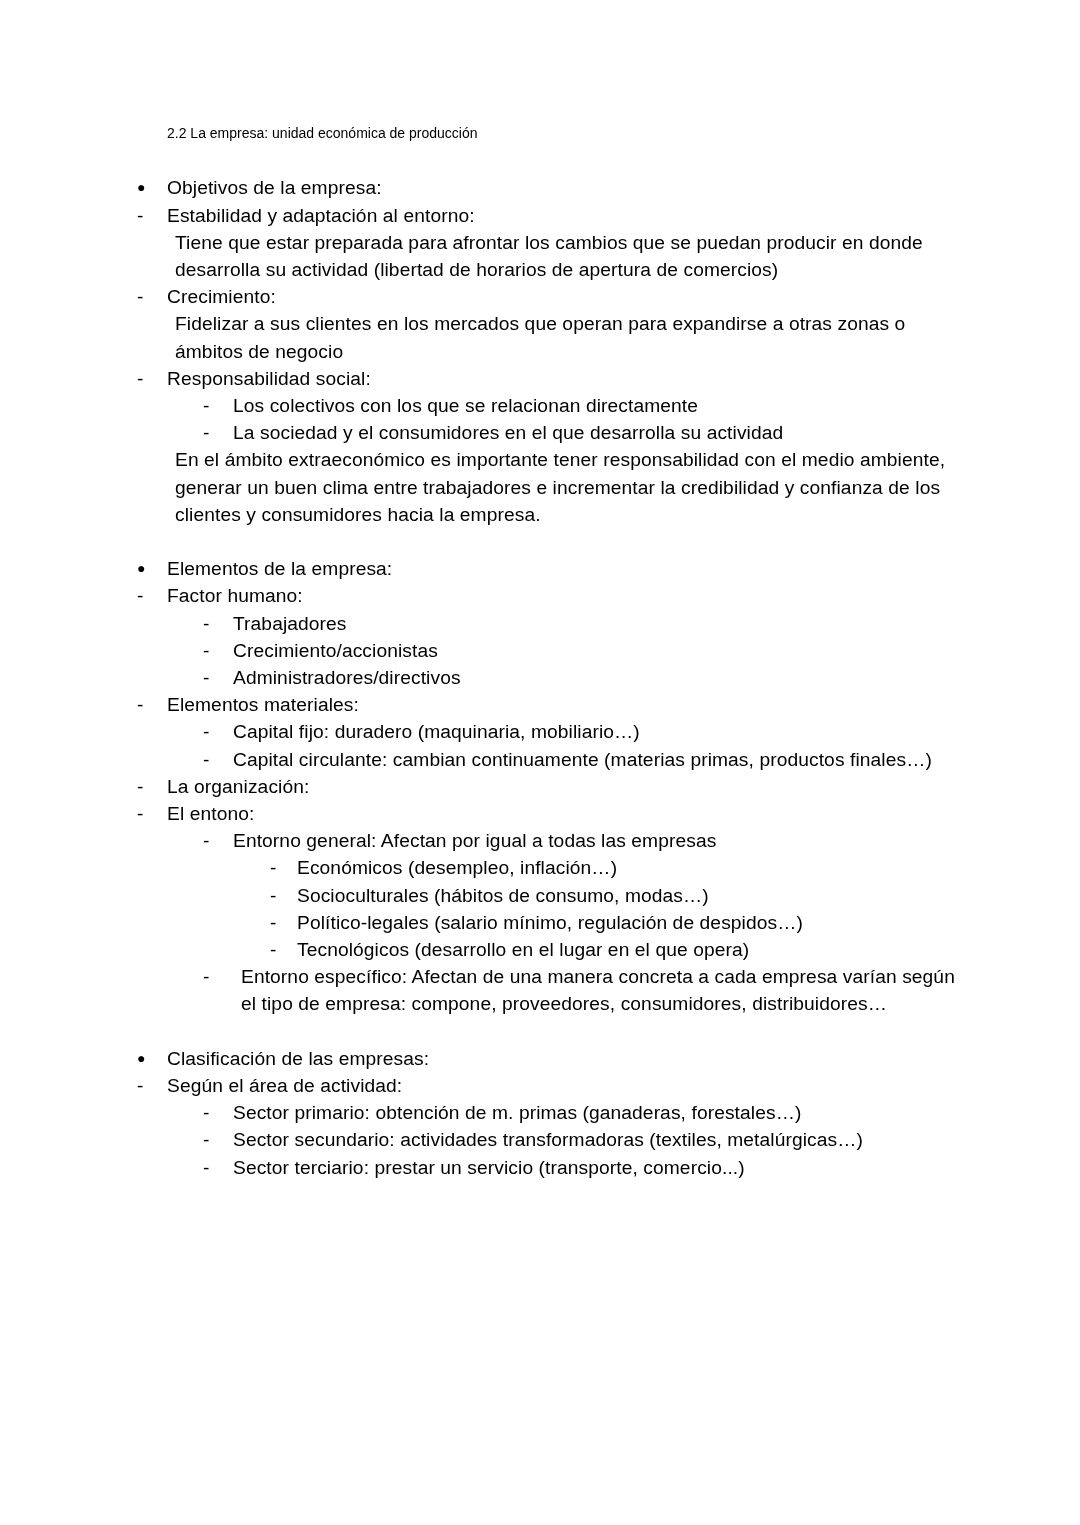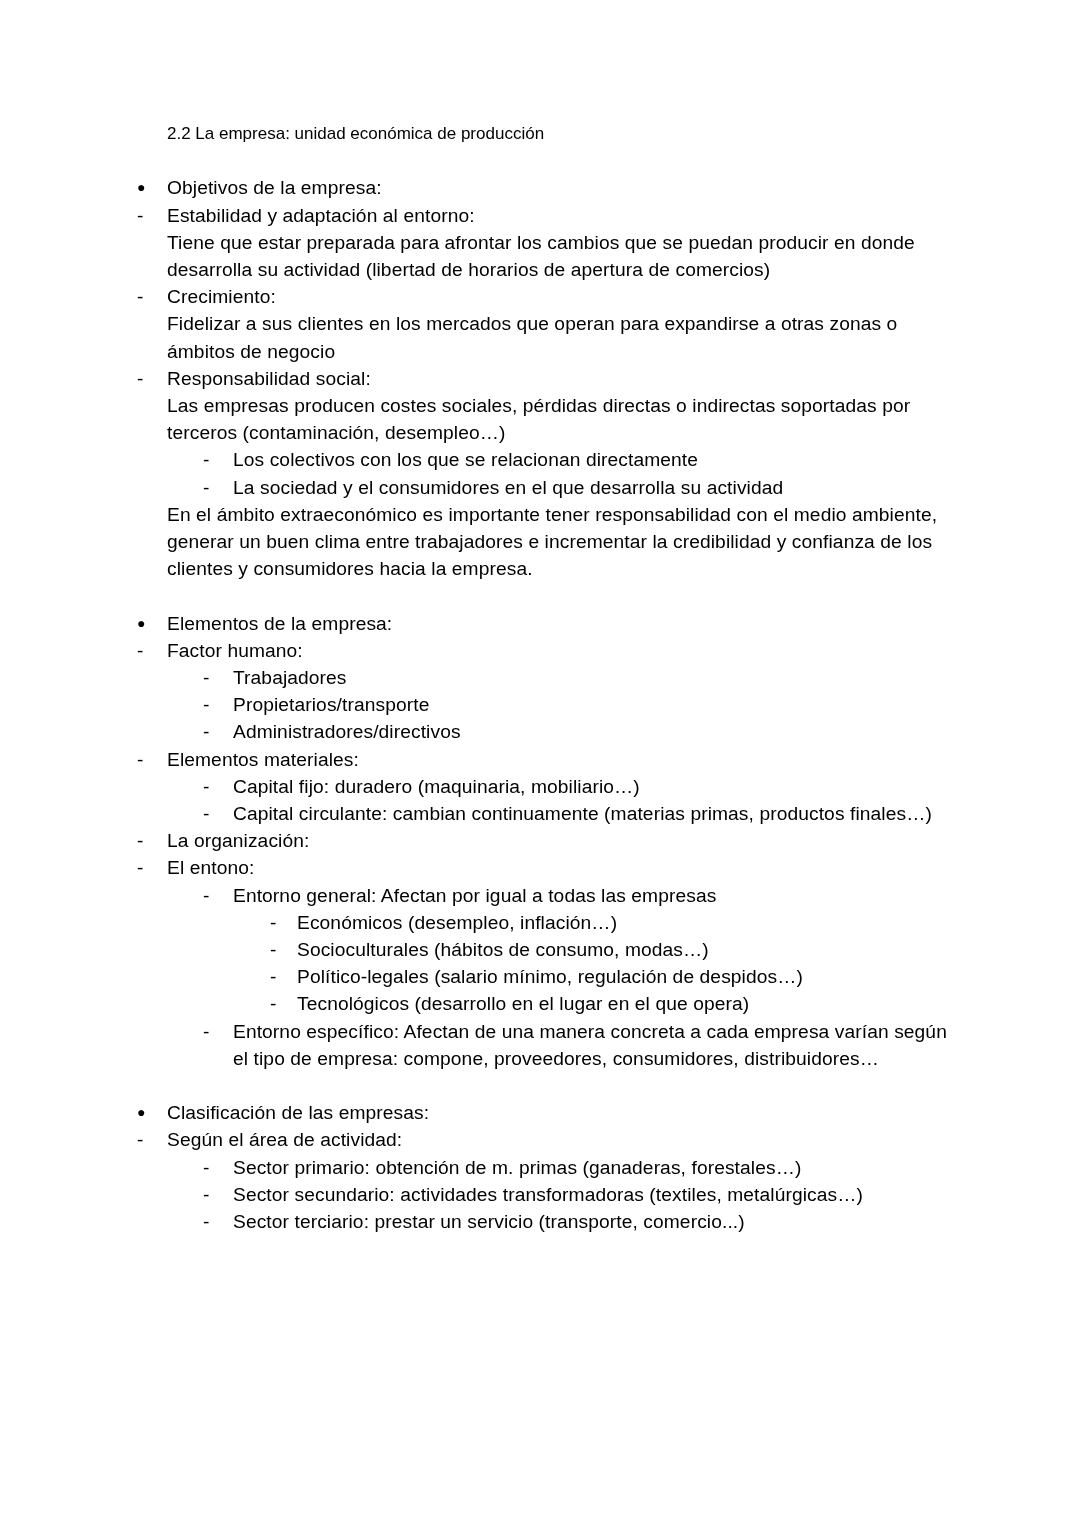--- a/index.html
+++ b/index.html
@@ -31,21 +31,21 @@
   .line {
     position: relative;
     font-size: 19.2px;
     line-height: 27.2px;
     color: #000;
     letter-spacing: 0.1px;
   }
 
   .doc-title {
     position: relative;
-    font-size: 17px;
+    font-size: 14px;
     line-height: 27.2px;
     padding-left: 30px;
     color: #000;
   }
 
   .spacer {
     height: 27.2px;
   }
 
   
@@ -72,21 +72,21 @@
 
   .lvl2 > .marker { width: 30px; }
   .lvl3 > .marker { width: 27px; }
 
   .txt {
     display: block;
     white-space: pre-wrap;
   }
 
   
-  .para .txt { display: block; }
+  .para .txt { display: block; margin-left: 8px; }
 </style>
 </head>
 <body>
 
 <div class="page">
   <div class="content">
 
     <div class="doc-title">
       <span class="txt">2.2 La empresa: unidad económica de producción</span>
     </div>
@@ -111,23 +111,20 @@
       <span class="txt">Crecimiento:</span>
     </div>
     <div class="line lvl1-cont para">
       <span class="txt">Fidelizar a sus clientes en los mercados que operan para expandirse a otras zonas o ámbitos de negocio</span>
     </div>
 
     <div class="line lvl1">
       <span class="marker">-</span>
       <span class="txt">Responsabilidad social:</span>
     </div>
-    <div class="line lvl1-cont para">
-      <span class="txt">Las empresas producen costes sociales, pérdidas directas o indirectas soportadas por terceros (contaminación, desempleo…)</span>
-    </div>
 
     <div class="line lvl2">
       <span class="marker">-</span>
       <span class="txt">Los colectivos con los que se relacionan directamente</span>
     </div>
     <div class="line lvl2">
       <span class="marker">-</span>
       <span class="txt">La sociedad y el consumidores en el que desarrolla su actividad</span>
     </div>
 
@@ -145,21 +142,21 @@
     <div class="line lvl1">
       <span class="marker">-</span>
       <span class="txt">Factor humano:</span>
     </div>
     <div class="line lvl2">
       <span class="marker">-</span>
       <span class="txt">Trabajadores</span>
     </div>
     <div class="line lvl2">
       <span class="marker">-</span>
-      <span class="txt">Propietarios/transporte</span>
+      <span class="txt">Crecimiento/accionistas</span>
     </div>
     <div class="line lvl2">
       <span class="marker">-</span>
       <span class="txt">Administradores/directivos</span>
     </div>
 
     <div class="line lvl1">
       <span class="marker">-</span>
       <span class="txt">Elementos materiales:</span>
     </div>

